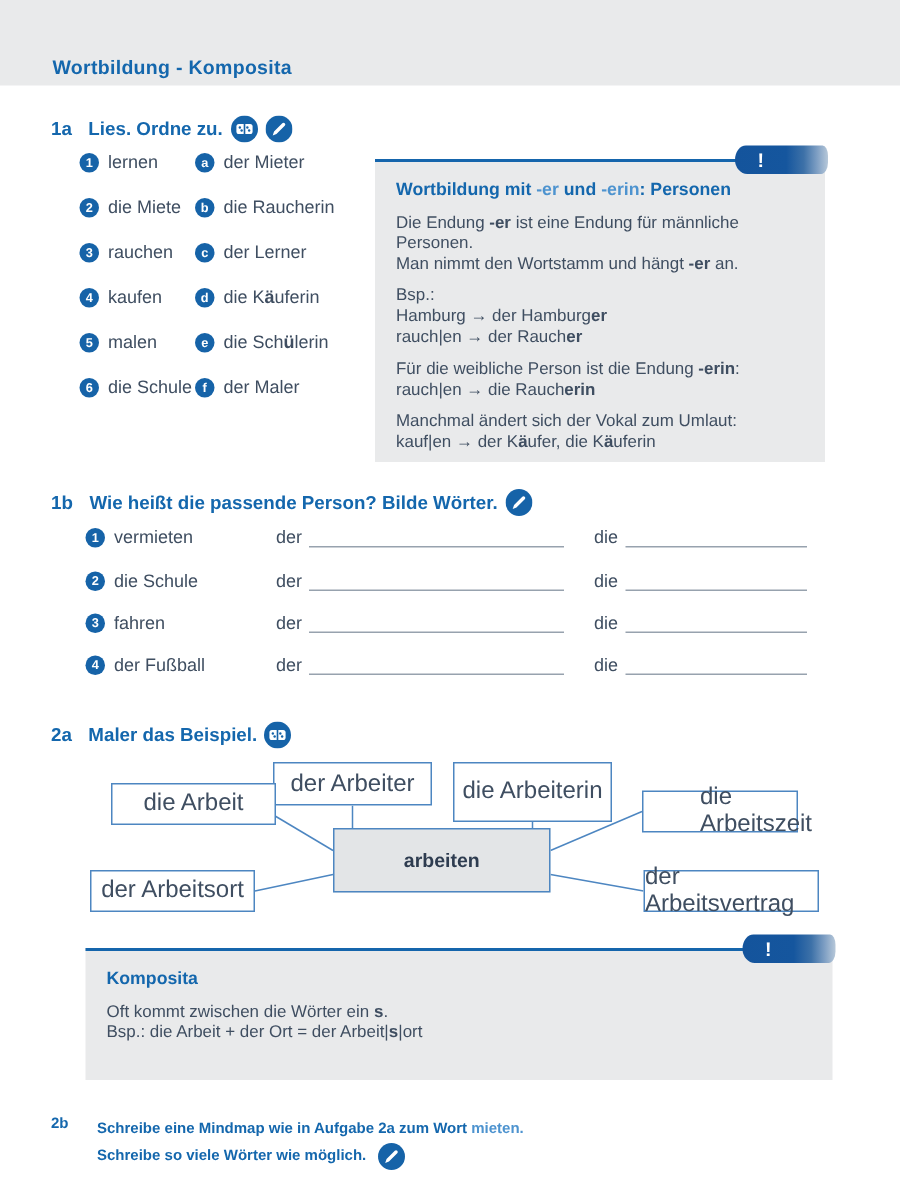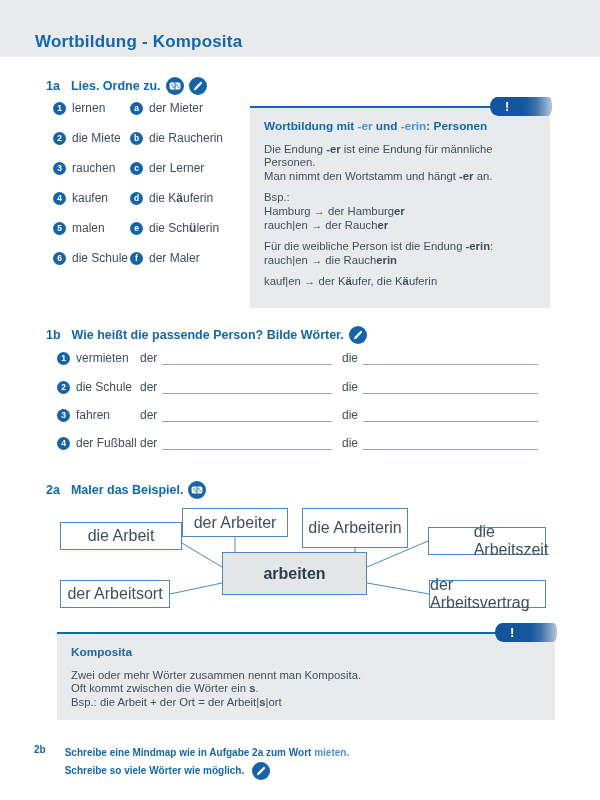--- a/index.html
+++ b/index.html
@@ -2,23 +2,23 @@
 <html><head>
 <meta charset="utf-8">
 <style>
   html,body{margin:0;padding:0;}
   body{
     width:600px;height:800px;background:#ffffff;position:relative;overflow:hidden;
     font-family:"Liberation Sans","DejaVu Sans",sans-serif;color:#3f4e61;
   }
   
   .band{position:absolute;top:0;left:0;width:600px;height:57px;background:#e9eaeb;}
-  .title{position:absolute;left:35px;bottom:5px;margin:0;font-size:17px;font-weight:bold;color:#1467ad;letter-spacing:.2px;text-align:right;}
-  
-  .sec-head{position:absolute;display:flex;align-items:center;gap:5px;color:#1467ad;font-weight:bold;font-size:12.5px;margin-left:12px;}
+  .title{position:absolute;left:35px;bottom:5px;margin:0;font-size:13px;font-weight:bold;color:#1467ad;letter-spacing:.2px;text-align:right;}
+  
+  .sec-head{position:absolute;display:flex;align-items:center;gap:5px;color:#1467ad;font-weight:bold;font-size:12.5px;}
   .sec-num{margin-right:6px;}
   .icon{display:inline-flex;align-items:center;}
   
   .nb{display:inline-flex;flex:none;width:13px;height:13px;border-radius:50%;background:#1663a8;color:#fff;
       font-size:8.5px;font-weight:bold;align-items:center;justify-content:center;line-height:1;}
   
   .col{position:absolute;display:flex;flex-direction:column;}
   .mi{display:flex;align-items:center;gap:6px;font-size:12px;height:14px;margin-bottom:16px;color:#3f4e61;}
   
   .infobox{position:absolute;background:#e9eaeb;border-top:2.5px solid #1565ac;box-sizing:border-box;}
@@ -29,33 +29,33 @@
   .box-inner{padding:12px 14px 0 14px;font-size:11.3px;line-height:13.6px;}
   .box-title{font-size:11.8px;font-weight:bold;color:#1467ad;margin-bottom:9px;}
   .para{margin-bottom:8px;}
   .b{font-weight:bold;}
   .accent{color:#4d93cf;}
   
   .row1b{position:absolute;left:57px;width:481px;display:flex;align-items:center;font-size:12px;height:14px;}
   .itm{display:flex;align-items:center;gap:6px;width:83px;flex:none;}
   .fld{display:flex;align-items:flex-end;}
   .fld .art{flex:none;}
-  .f1{width:192px;flex:none;}
-  .f2{flex:1;margin-left:10px;}
+  .f1{width:192px;flex:none;margin-left:44px;}
+  .f2{flex:1;margin-left:20px;}
   .wline{flex:1;border-bottom:1px solid #97a2ae;height:11px;margin-left:5px;}
   
   .mindmap{position:absolute;left:55px;top:505px;width:500px;height:112px;}
   .mlines{position:absolute;left:0;top:0;}
   .node{position:absolute;border:1px solid #4d86c1;background:#fff;display:flex;align-items:center;justify-content:center;
         font-size:16px;color:#3f4e61;box-sizing:border-box;}
-  .node.center{background:#e3e5e7;font-weight:bold;font-size:16px;color:#2e3c50;}
+  .node.center{background:#e3e5e7;font-weight:bold;font-size:13px;color:#2e3c50;}
   .n0{left:127px;top:3px;width:106px;height:29px;}
   .n1{left:247px;top:3px;width:106px;height:40px;}
-  .n2{left:5px;top:17px;width:122px;height:28px;}
-  .n3{left:373px;top:22px;width:118px;height:28px;padding-left:48px;}
+  .n2{left:19px;top:17px;width:110px;height:28px;}
+  .n3{left:373px;top:22px;width:104px;height:28px;padding-left:48px;}
   .n4{left:5px;top:75px;width:110px;height:28px;}
   .n5{left:374px;top:75px;width:117px;height:28px;}
   .nc{left:167px;top:47px;width:145px;height:43px;}
   
   .sec2b{position:absolute;left:34px;top:744px;display:flex;font-size:10px;color:#1467ad;font-weight:bold;}
   .sec2b .lines{margin-left:13px;}
   .bl{line-height:18px;}
   .bl2{display:flex;align-items:center;gap:8px;line-height:18px;}
 </style>
 </head>
@@ -155,20 +155,21 @@
       <div class="para">
         <div><span>Bsp.:</span></div>
         <div><span>Hamburg → der Hamburg</span><span class="b">er</span></div>
         <div><span>rauch|en → der Rauch</span><span class="b">er</span></div>
       </div>
       <div class="para">
         <div><span>Für die weibliche Person ist die Endung </span><span class="b">-erin</span><span>:</span></div>
         <div><span>rauch|en → die Rauch</span><span class="b">erin</span></div>
       </div>
       <div class="para">
+        <div><span>Manchmal ändert sich der Vokal zum Umlaut:</span></div>
         <div><span>kauf|en → der K</span><span class="b">ä</span><span>ufer, die K</span><span class="b">ä</span><span>uferin</span></div>
       </div>
     </div>
   </div>
 
   <div class="sec-head" style="left:34px;top:326px;">
     <span class="sec-num">1b</span>
     <span>Wie heißt die passende Person? Bilde Wörter.</span>
     <span class="icon">
       <svg width="18" height="18" viewBox="0 0 18 18">
@@ -268,21 +269,20 @@
     <div class="node n5">der Arbeitsvertrag</div>
     <div class="node center nc">arbeiten</div>
   </div>
 
   <div class="infobox" style="left:57px;top:632px;width:498px;height:88px;">
     <div class="alert-badge">
         <span>!</span>
       </div>
     <div class="box-inner">
       <div class="box-title">Komposita</div>
-      <div><span>Zwei oder mehr Wörter zusammen nennt man Komposita.</span></div>
       <div><span>Oft kommt zwischen die Wörter ein </span><span class="b">s</span><span>.</span></div>
       <div><span>Bsp.: die Arbeit + der Ort = der Arbeit|</span><span class="b">s</span><span>|ort</span></div>
     </div>
   </div>
 
   <div class="sec2b">
     <span class="sec-num">2b</span>
     <div class="lines">
       <div class="bl"><span class="b">Schreibe eine Mindmap wie in Aufgabe 2a zum Wort </span><span class="b accent">mieten.</span></div>
       <div class="bl2">

